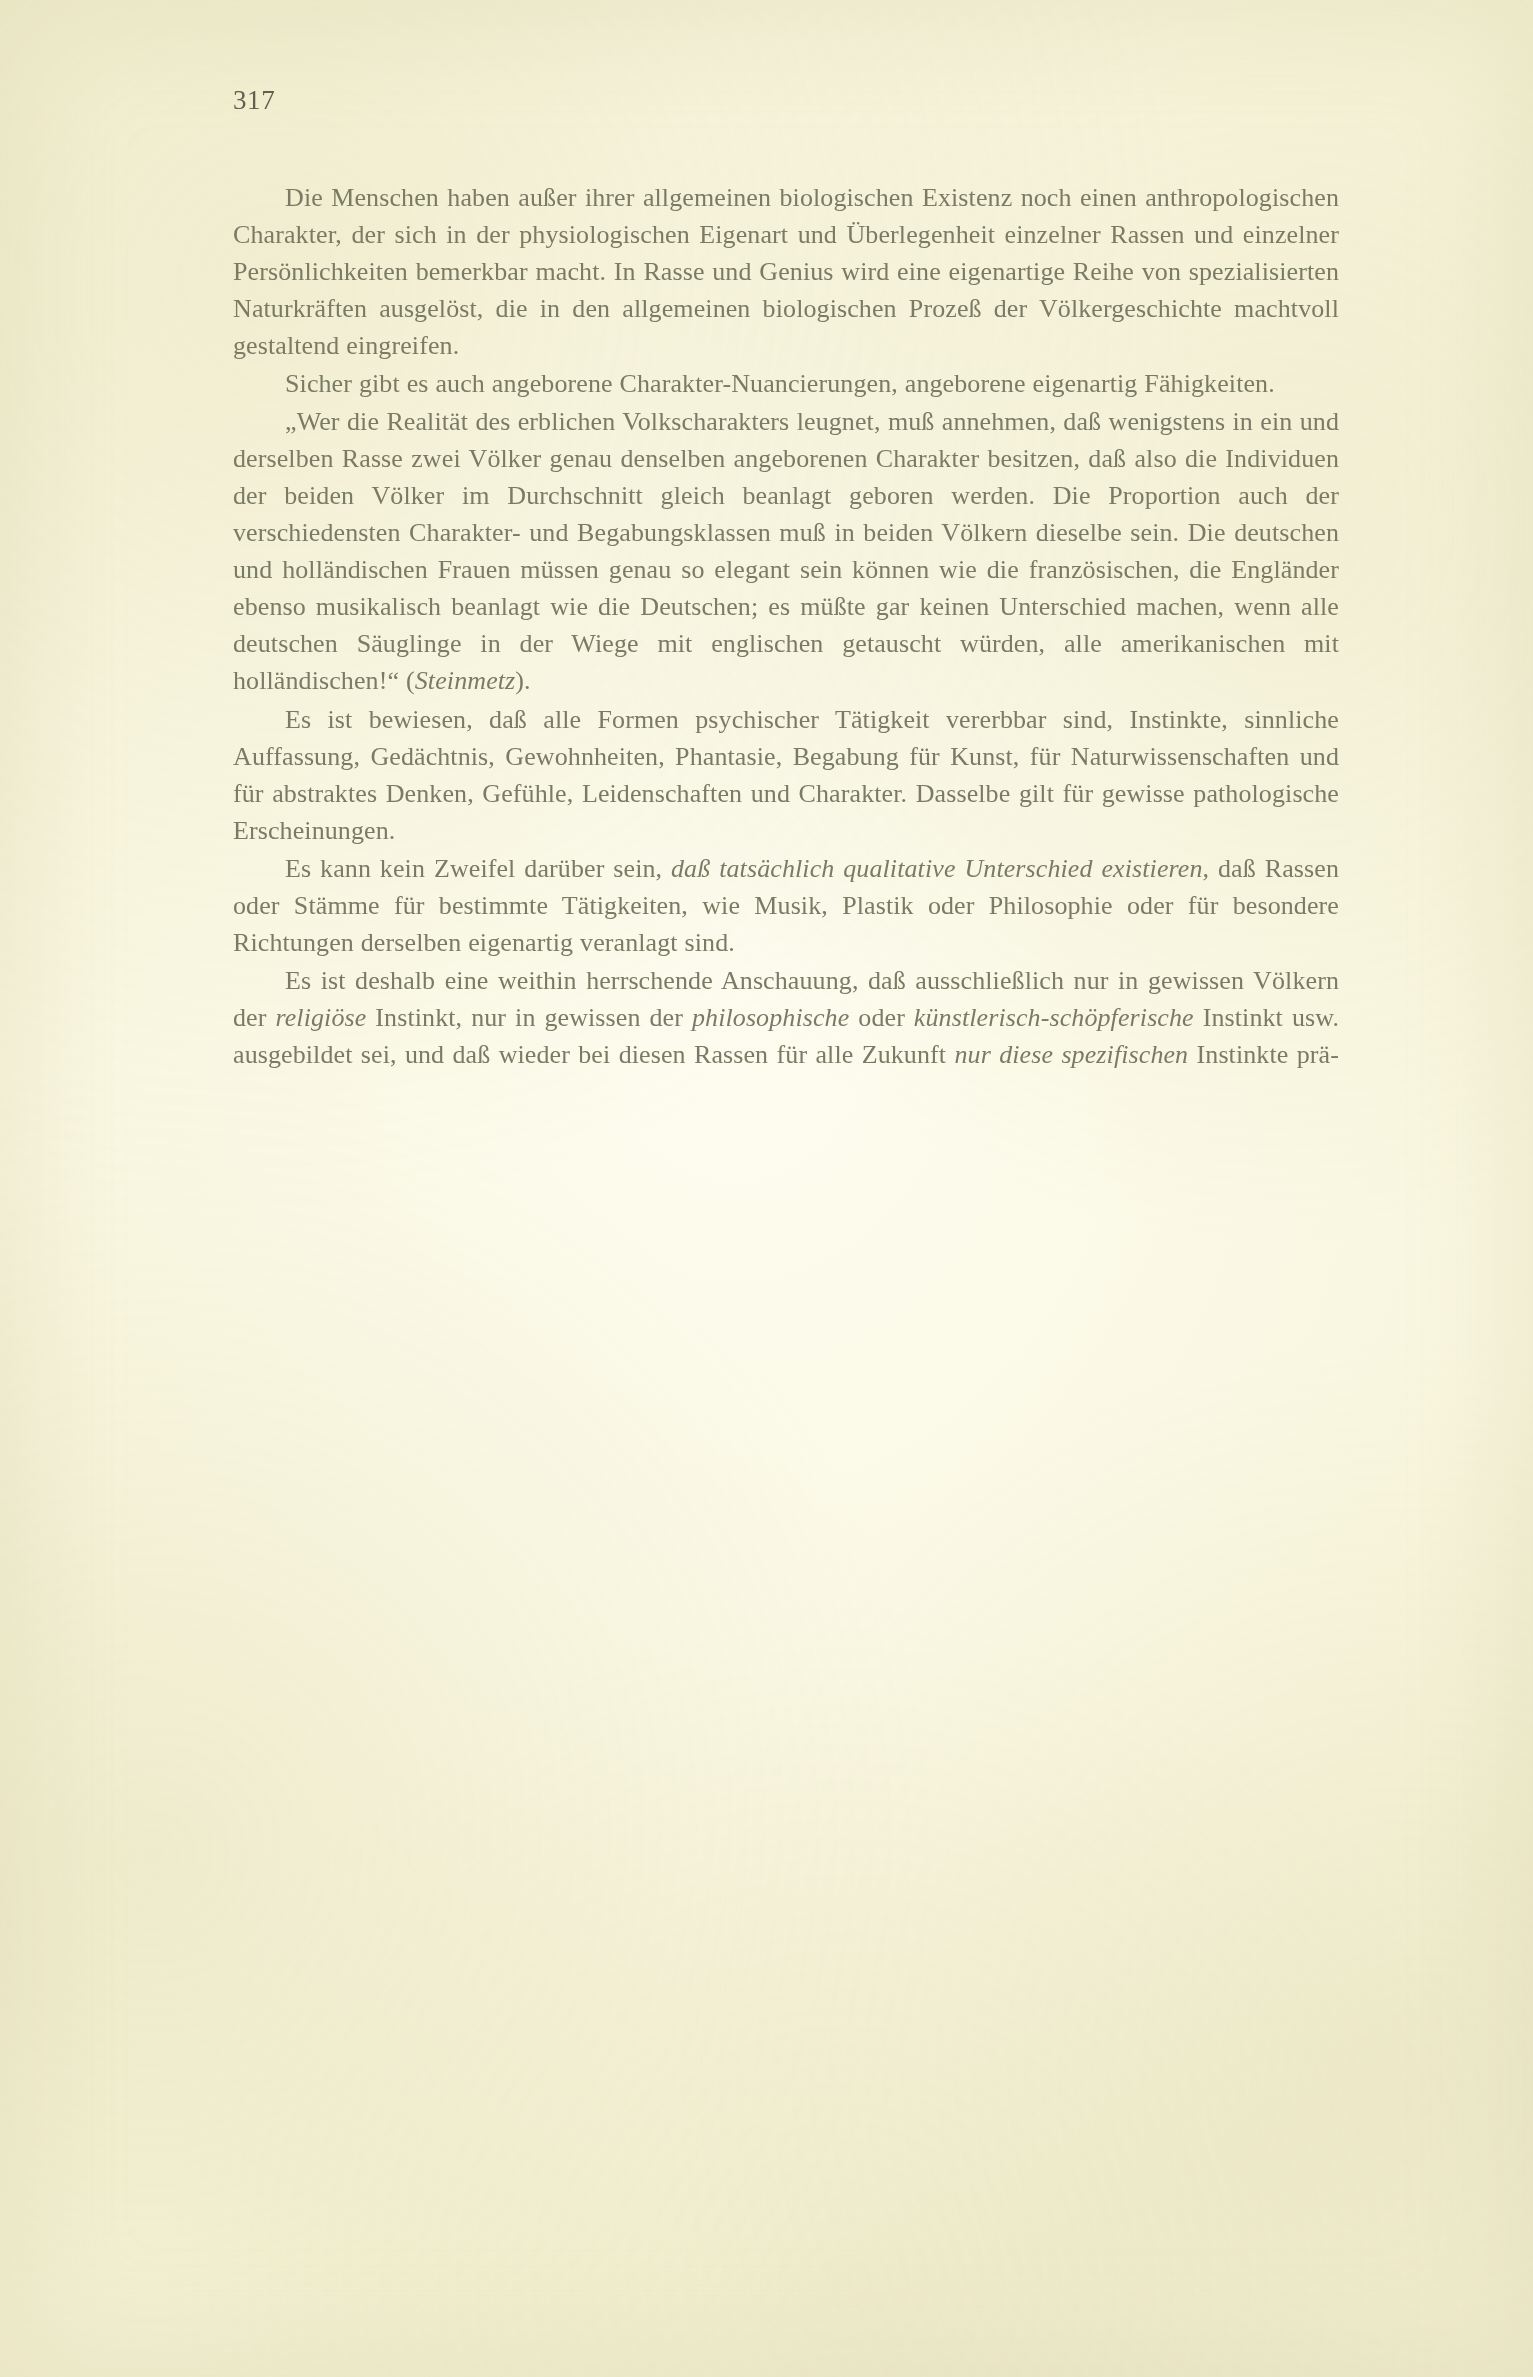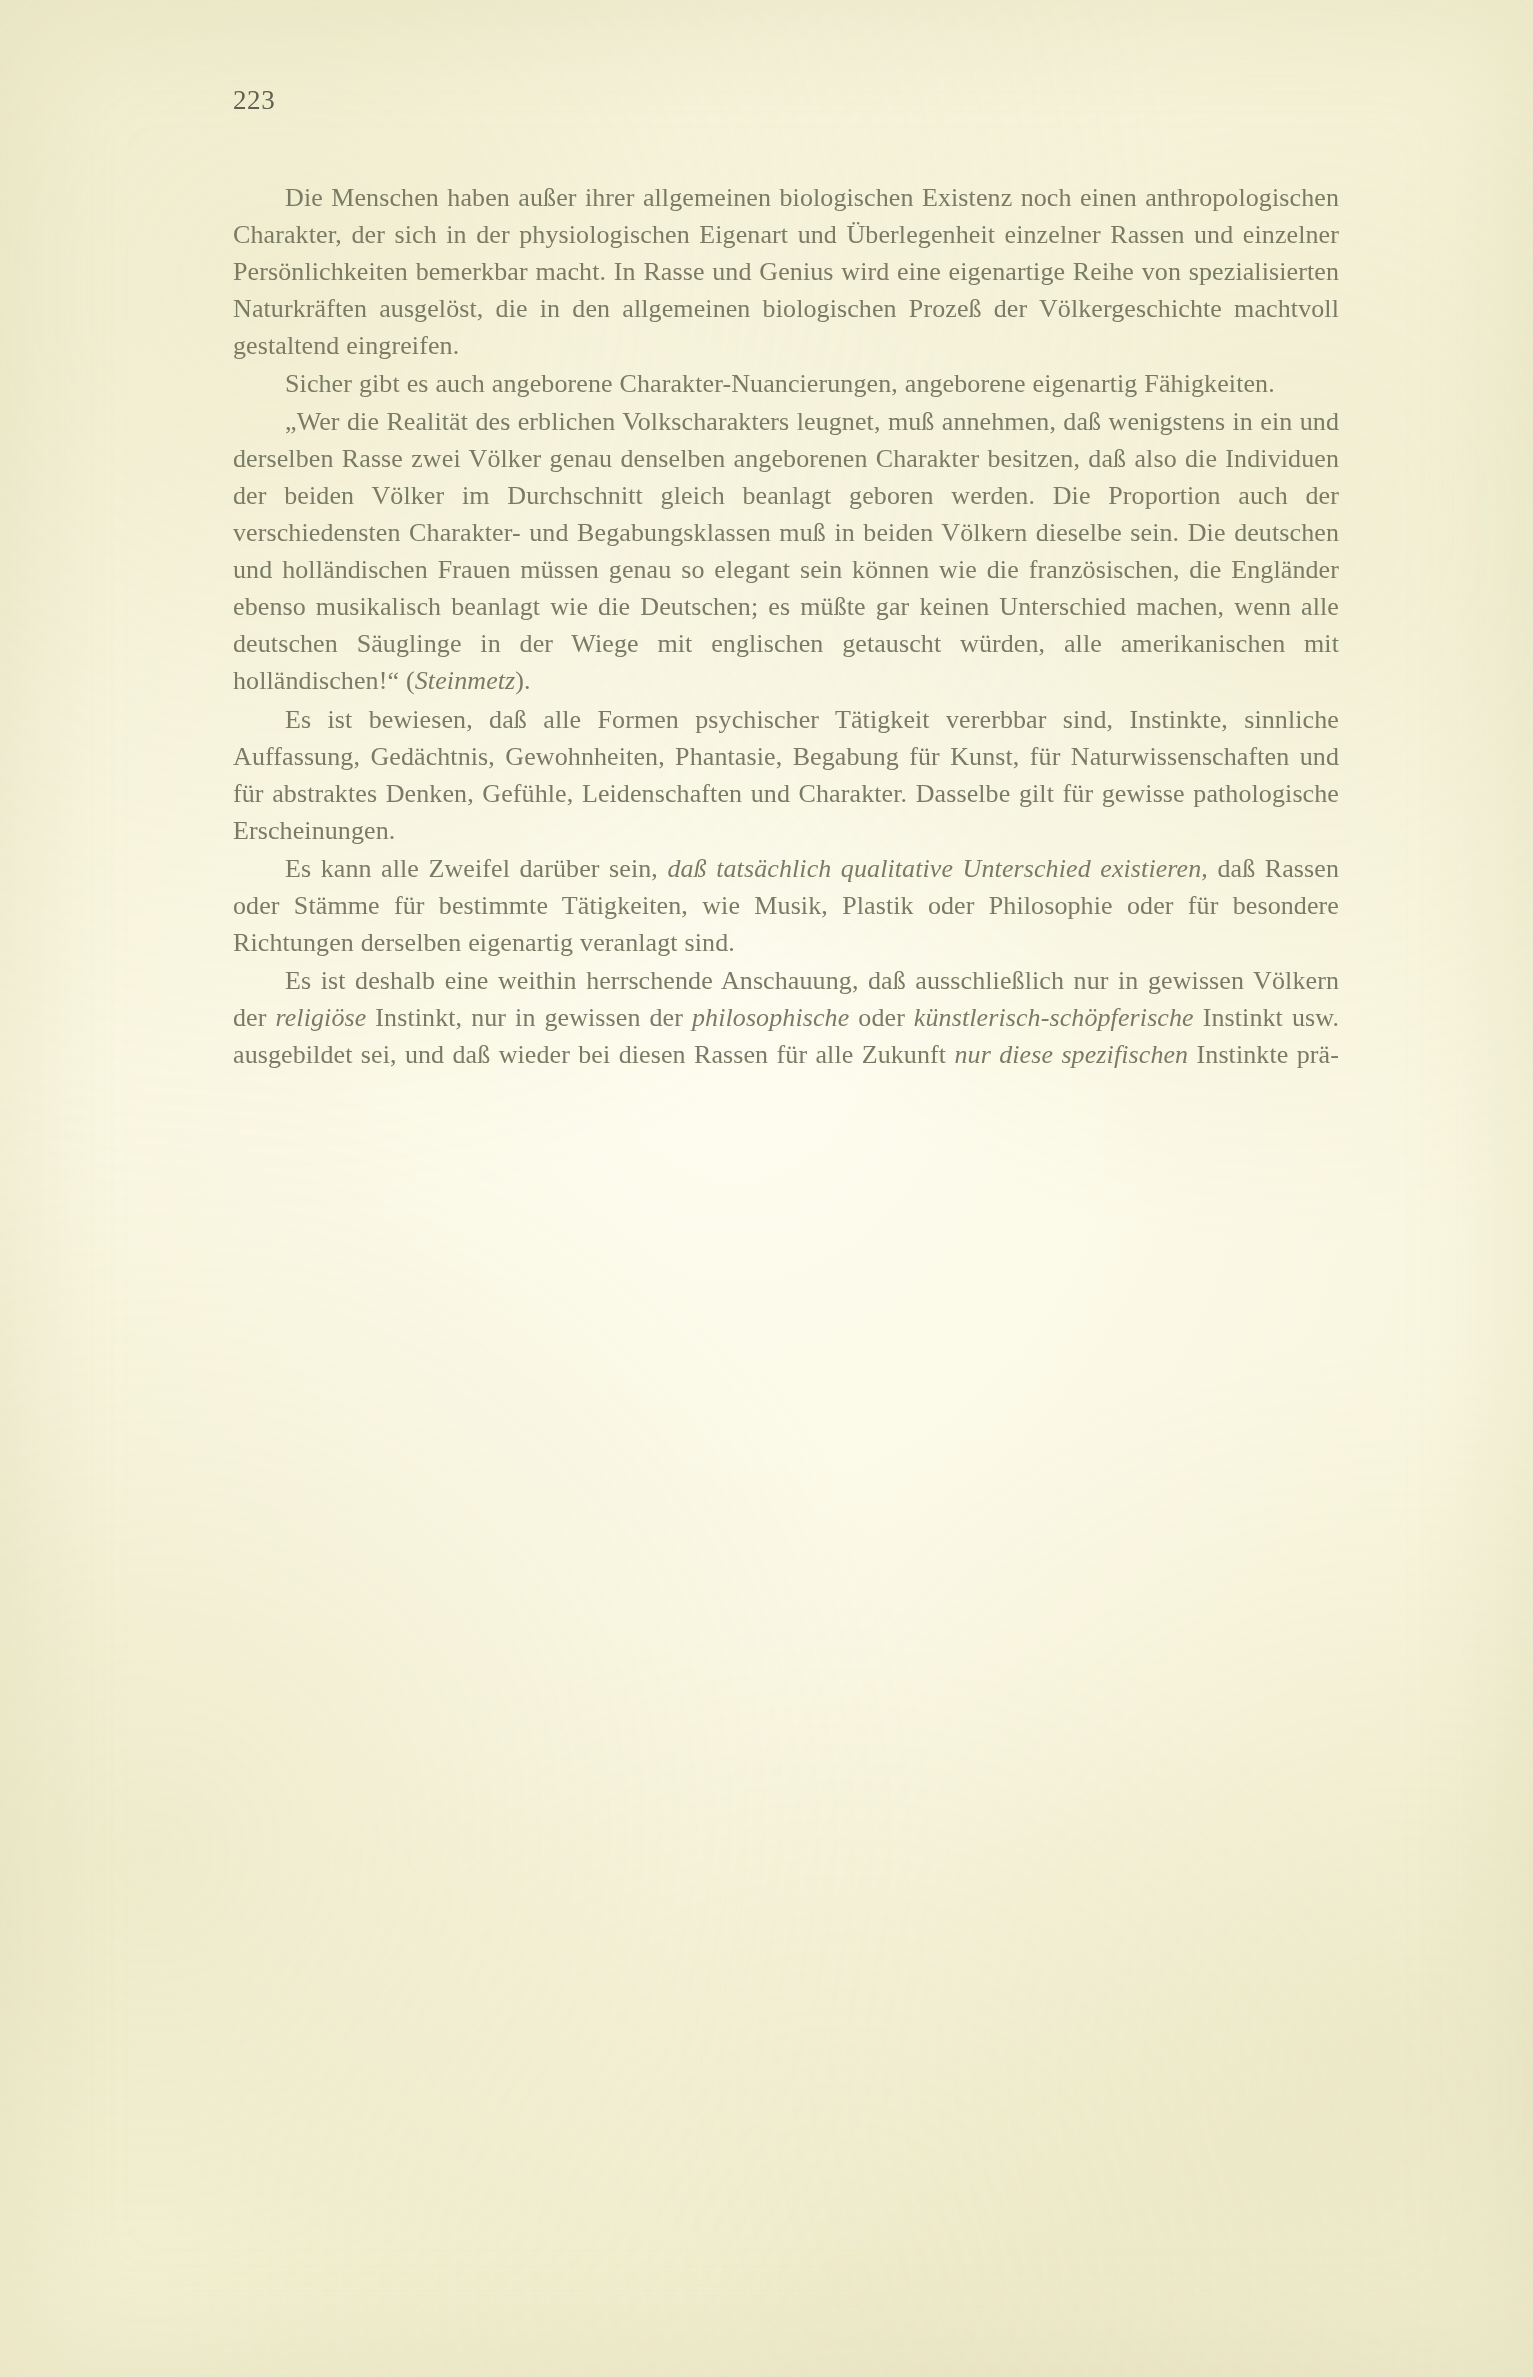--- a/index.html
+++ b/index.html
@@ -85,42 +85,42 @@
     font-family: Liberation Serif, serif;
   }
   .ink-mid     { color: #7a7b64; }
 </style>
 </head>
 <body>
 
 <div class="page">
   <div class="content">
 
-    <div class="folio">223</div>
+    <div class="folio">317</div>
 
     <div class="body-text">
 
       <p class="para ink-mid">
         <span>Die Menschen haben außer ihrer allgemeinen biologischen Existenz noch einen anthropologischen Charakter, der sich in der physiologischen Eigenart und Überlegenheit einzelner Rassen und einzelner Persönlichkeiten bemerkbar macht. In Rasse und Genius wird eine eigenartige Reihe von spezialisierten Naturkräften ausgelöst, die in den allgemeinen biologischen Prozeß der Völkergeschichte machtvoll gestaltend eingreifen.</span>
       </p>
 
       <p class="para ink-mid">
         <span>Sicher gibt es auch angeborene Charakter-Nuancierungen, angeborene eigenartig Fähigkeiten.</span>
       </p>
 
       <p class="para ink-mid">
         <span>„Wer die Realität des erblichen Volkscharakters leugnet, muß annehmen, daß wenigstens in ein und derselben Rasse zwei Völker genau denselben angeborenen Charakter besitzen, daß also die Individuen der beiden Völker im Durchschnitt gleich beanlagt geboren werden. Die Proportion auch der verschiedensten Charakter- und Begabungsklassen muß in beiden Völkern dieselbe sein. Die deutschen und holländischen Frauen müssen genau so elegant sein können wie die französischen, die Engländer ebenso musikalisch beanlagt wie die Deutschen; es müßte gar keinen Unterschied machen, wenn alle deutschen Säuglinge in der Wiege mit englischen getauscht würden, alle amerikanischen mit holländischen!“ (</span><em>Steinmetz</em><span>).</span>
       </p>
 
       <p class="para ink-mid">
         <span>Es ist bewiesen, daß alle Formen psychischer Tätigkeit vererbbar sind, Instinkte, sinnliche Auffassung, Gedächtnis, Gewohnheiten, Phantasie, Begabung für Kunst, für Naturwissenschaften und für abstraktes Denken, Gefühle, Leidenschaften und Charakter. Dasselbe gilt für gewisse pathologische Erscheinungen.</span>
       </p>
 
       <p class="para ink-mid">
-        <span>Es kann alle Zweifel darüber sein, </span><em>daß tatsächlich qualitative Unterschied existieren,</em><span> daß Rassen oder Stämme für bestimmte Tätigkeiten, wie Musik, Plastik oder Philosophie oder für besondere Richtungen derselben eigenartig veranlagt sind.</span>
+        <span>Es kann kein Zweifel darüber sein, </span><em>daß tatsächlich qualitative Unterschied existieren,</em><span> daß Rassen oder Stämme für bestimmte Tätigkeiten, wie Musik, Plastik oder Philosophie oder für besondere Richtungen derselben eigenartig veranlagt sind.</span>
       </p>
 
       <p class="para ink-mid last-full">
         <span>Es ist deshalb eine weithin herrschende Anschauung, daß ausschließlich nur in gewissen Völkern der </span><em>religiöse</em><span> Instinkt, nur in gewissen der </span><em>philosophische</em><span> oder </span><em>künstlerisch-schöpferische</em><span> Instinkt usw. ausgebildet sei, und daß wieder bei diesen Rassen für alle Zukunft </span><em>nur diese spezifischen</em><span> Instinkte prä-</span>
       </p>
 
     </div>
   </div>
 </div>
 

